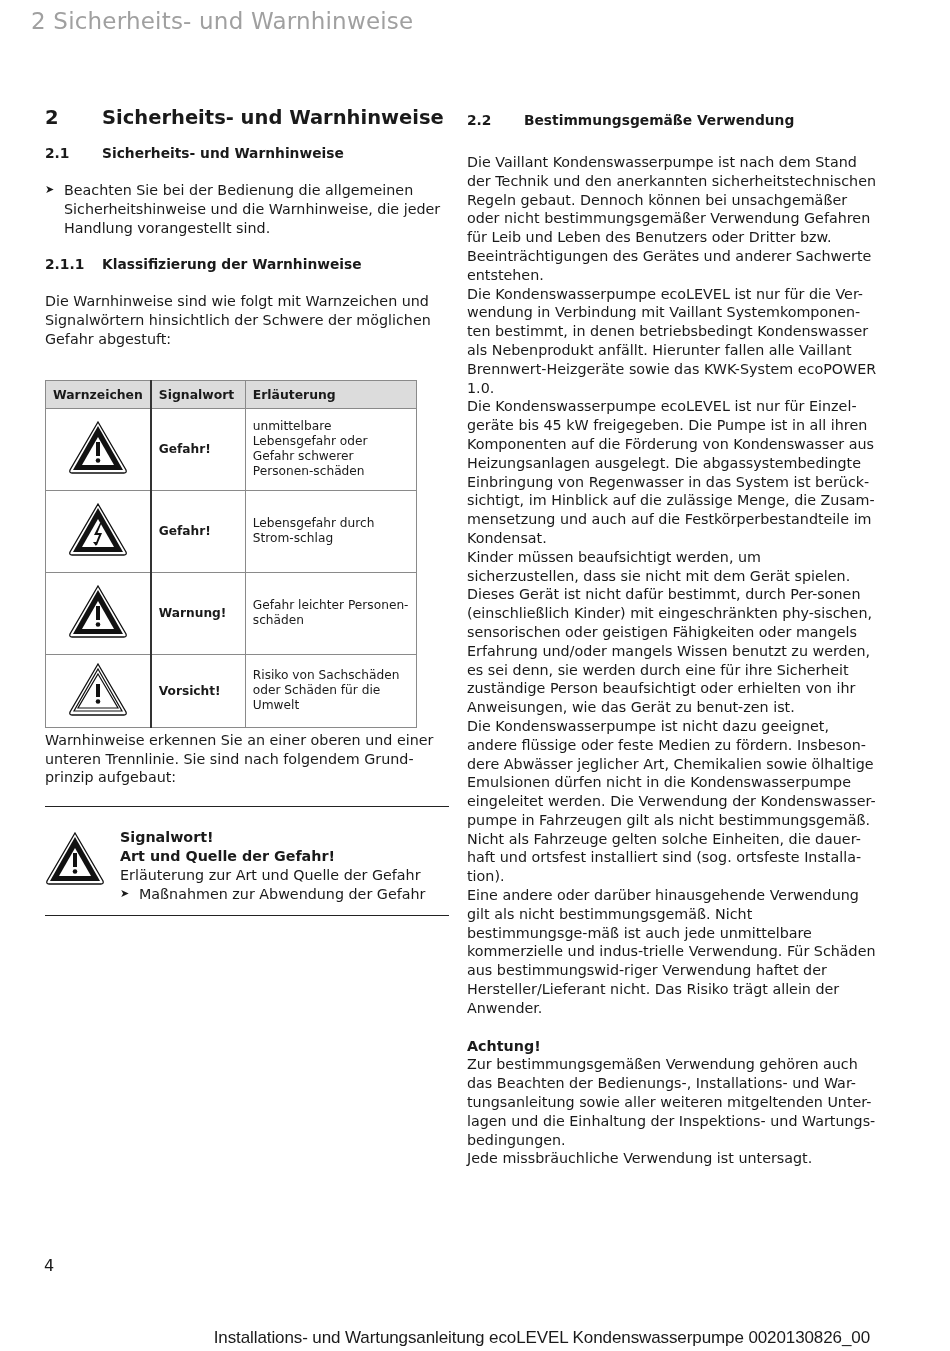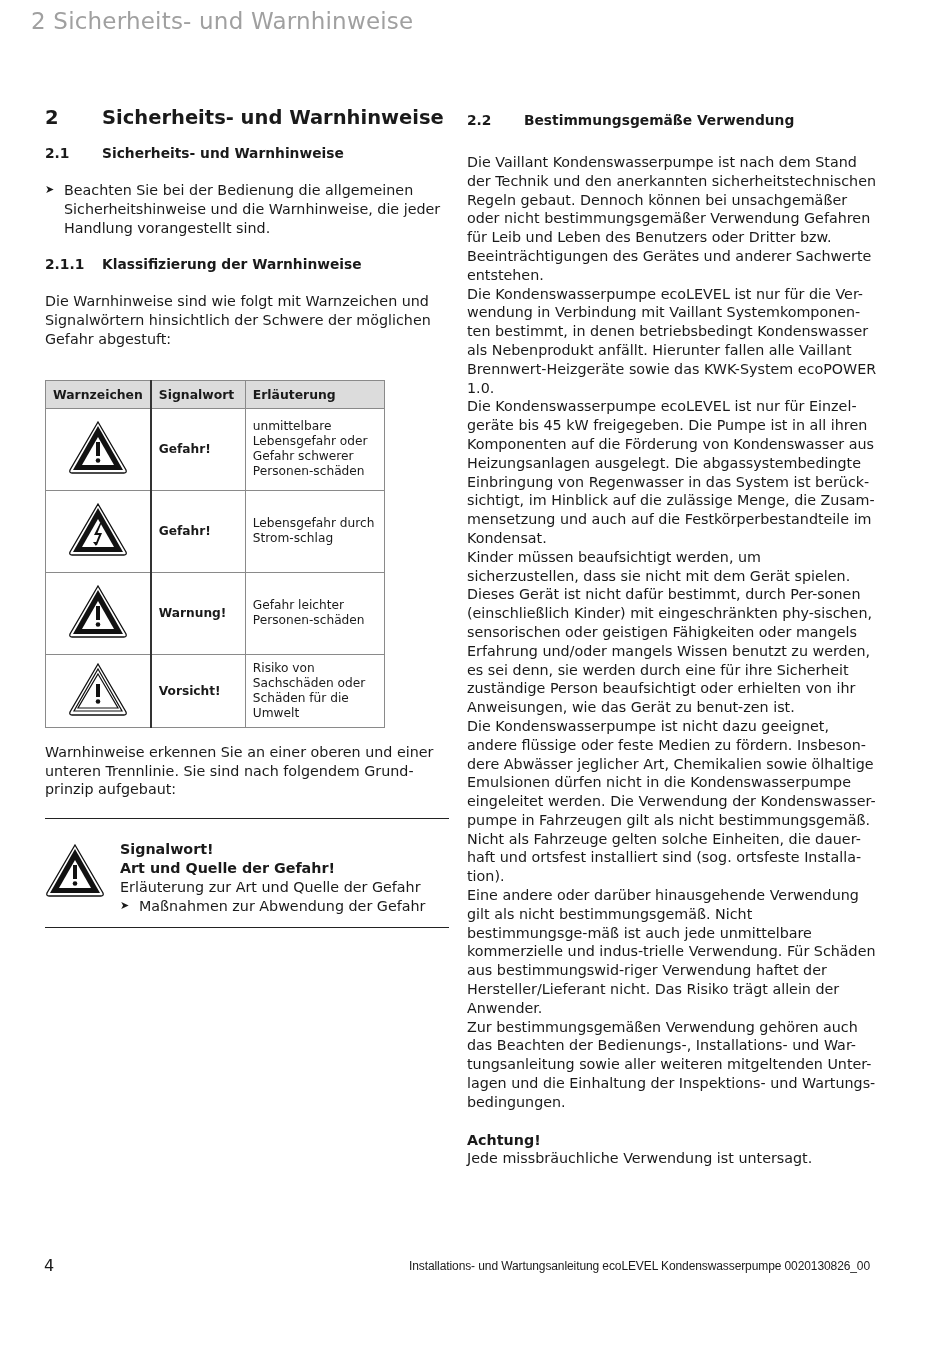--- a/index.html
+++ b/index.html
@@ -16,21 +16,21 @@
 
   .h1 { display: flex; font-size: 19.5px; font-weight: bold; margin: 0 0 16px 0; }
   .h1 .num { width: 57px; }
   .h2 { display: flex; font-size: 13.8px; font-weight: bold; margin: 0 0 20px 0; align-items: flex-end; }
   .h2 .num { width: 57px; }
   .body-text { font-size: 14.3px; line-height: 18.8px; margin: 0; }
   .bullet { display: flex; font-size: 14.3px; line-height: 18.8px; margin: 0 0 19px 0; }
   .bullet .arrow { width: 19px; flex: none; font-size: 11px; line-height: 18.8px; }
 
   table.warn {
-    border-collapse: collapse; width: 340px; margin: 31px 0 15px 0;
+    border-collapse: collapse; width: 372px; margin: 31px 0 3px 0;
     font-size: 12.2px;
   }
   table.warn th {
     background: #dcdcdc; font-weight: bold; text-align: left;
     padding: 0 7px; height: 27px; font-size: 12.4px;
     border: 1px solid #8a8a8a;
   }
   table.warn td { border: 1px solid #8a8a8a; padding: 0 7px; vertical-align: middle; }
   table.warn td.icon-cell { width: 88px; text-align: center; padding: 0; }
   table.warn td.sig { width: 79px; font-weight: bold; }
@@ -42,21 +42,21 @@
   .example-box {
     margin-top: 19px; border-top: 1.5px solid #222; border-bottom: 1.5px solid #222;
     padding: 21px 0 12px 0; display: flex;
   }
   .example-box .ico { width: 75px; flex: none; padding-top: 3px; }
   .example-box .txt { font-size: 14.3px; line-height: 18.8px; }
   .example-box .txt .b { font-weight: bold; }
 
   .footer-num { position: absolute; left: 44px; top: 1256px; font-size: 16px; }
   .footer-txt {
-    position: absolute; right: 80px; top: 1259px; font-size: 12px;
+    position: absolute; right: 80px; top: 1328px; font-size: 17px;
     font-family: "Liberation Sans", sans-serif; letter-spacing: -0.1px; margin-left: 18px;
   }
 </style>
 </head>
 <body>
 
 <svg width="0" height="0" style="position:absolute">
   <defs>
     <g id="tri-solid">
       <path d="M30 2 L58 50 Q59 53 56 53 L4 53 Q1 53 2 50 Z" fill="#fff" stroke="#111" stroke-width="1.3"></path>
@@ -181,20 +181,20 @@
     <span>Bestimmungsgemäße Verwendung</span>
   </div>
 
   <p class="body-text">Die Vaillant Kondenswasserpumpe ist nach dem Stand der Technik und den anerkannten sicherheitstechnischen Regeln gebaut. Dennoch können bei unsachgemäßer oder nicht bestimmungsgemäßer Verwendung Gefahren für Leib und Leben des Benutzers oder Dritter bzw. Beeinträchtigungen des Gerätes und anderer Sachwerte entstehen.</p>
   <p class="body-text">Die Kondenswasserpumpe ecoLEVEL ist nur für die Ver-wendung in Verbindung mit Vaillant Systemkomponen-ten bestimmt, in denen betriebsbedingt Kondenswasser als Nebenprodukt anfällt. Hierunter fallen alle Vaillant Brennwert-Heizgeräte sowie das KWK-System ecoPOWER 1.0.</p>
   <p class="body-text">Die Kondenswasserpumpe ecoLEVEL ist nur für Einzel-geräte bis 45 kW freigegeben. Die Pumpe ist in all ihren Komponenten auf die Förderung von Kondenswasser aus Heizungsanlagen ausgelegt. Die abgassystembedingte Einbringung von Regenwasser in das System ist berück-sichtigt, im Hinblick auf die zulässige Menge, die Zusam-mensetzung und auch auf die Festkörperbestandteile im Kondensat.</p>
   <p class="body-text">Kinder müssen beaufsichtigt werden, um sicherzustellen, dass sie nicht mit dem Gerät spielen.</p>
   <p class="body-text">Dieses Gerät ist nicht dafür bestimmt, durch Per-sonen (einschließlich Kinder) mit eingeschränkten phy-sischen, sensorischen oder geistigen Fähigkeiten oder mangels Erfahrung und/oder mangels Wissen benutzt zu werden, es sei denn, sie werden durch eine für ihre Sicherheit zuständige Person beaufsichtigt oder erhielten von ihr Anweisungen, wie das Gerät zu benut-zen ist.</p>
   <p class="body-text">Die Kondenswasserpumpe ist nicht dazu geeignet, andere flüssige oder feste Medien zu fördern. Insbeson-dere Abwässer jeglicher Art, Chemikalien sowie ölhaltige Emulsionen dürfen nicht in die  Kondenswasserpumpe eingeleitet werden. Die Verwendung der Kondenswasser-pumpe in Fahrzeugen gilt als nicht bestimmungsgemäß. Nicht als Fahrzeuge gelten solche Einheiten, die dauer-haft und ortsfest installiert sind (sog. ortsfeste Installa-tion).</p>
   <p class="body-text">Eine andere oder darüber hinausgehende Verwendung gilt als nicht bestimmungsgemäß. Nicht bestimmungsge-mäß ist auch jede unmittelbare kommerzielle und indus-trielle Verwendung. Für Schäden aus bestimmungswid-riger Verwendung haftet der Hersteller/Lieferant nicht. Das Risiko trägt allein der Anwender.</p>
+  <p class="body-text" style="margin-top:19px;font-weight:bold;">Achtung!</p>
+
   <p class="body-text">Zur bestimmungsgemäßen Verwendung gehören auch das Beachten der Bedienungs-, Installations- und War-tungsanleitung sowie aller weiteren mitgeltenden Unter-lagen und die Einhaltung der Inspektions- und Wartungs-bedingungen.</p>
-
-  <p class="body-text" style="margin-top:19px;font-weight:bold;">Achtung!</p>
   <p class="body-text">Jede missbräuchliche Verwendung ist untersagt.</p>
 </div>
 
 <div class="footer-num">4</div>
 <div class="footer-txt">Installations- und Wartungsanleitung ecoLEVEL Kondenswasserpumpe 0020130826_00</div>
 
 </body></html>

